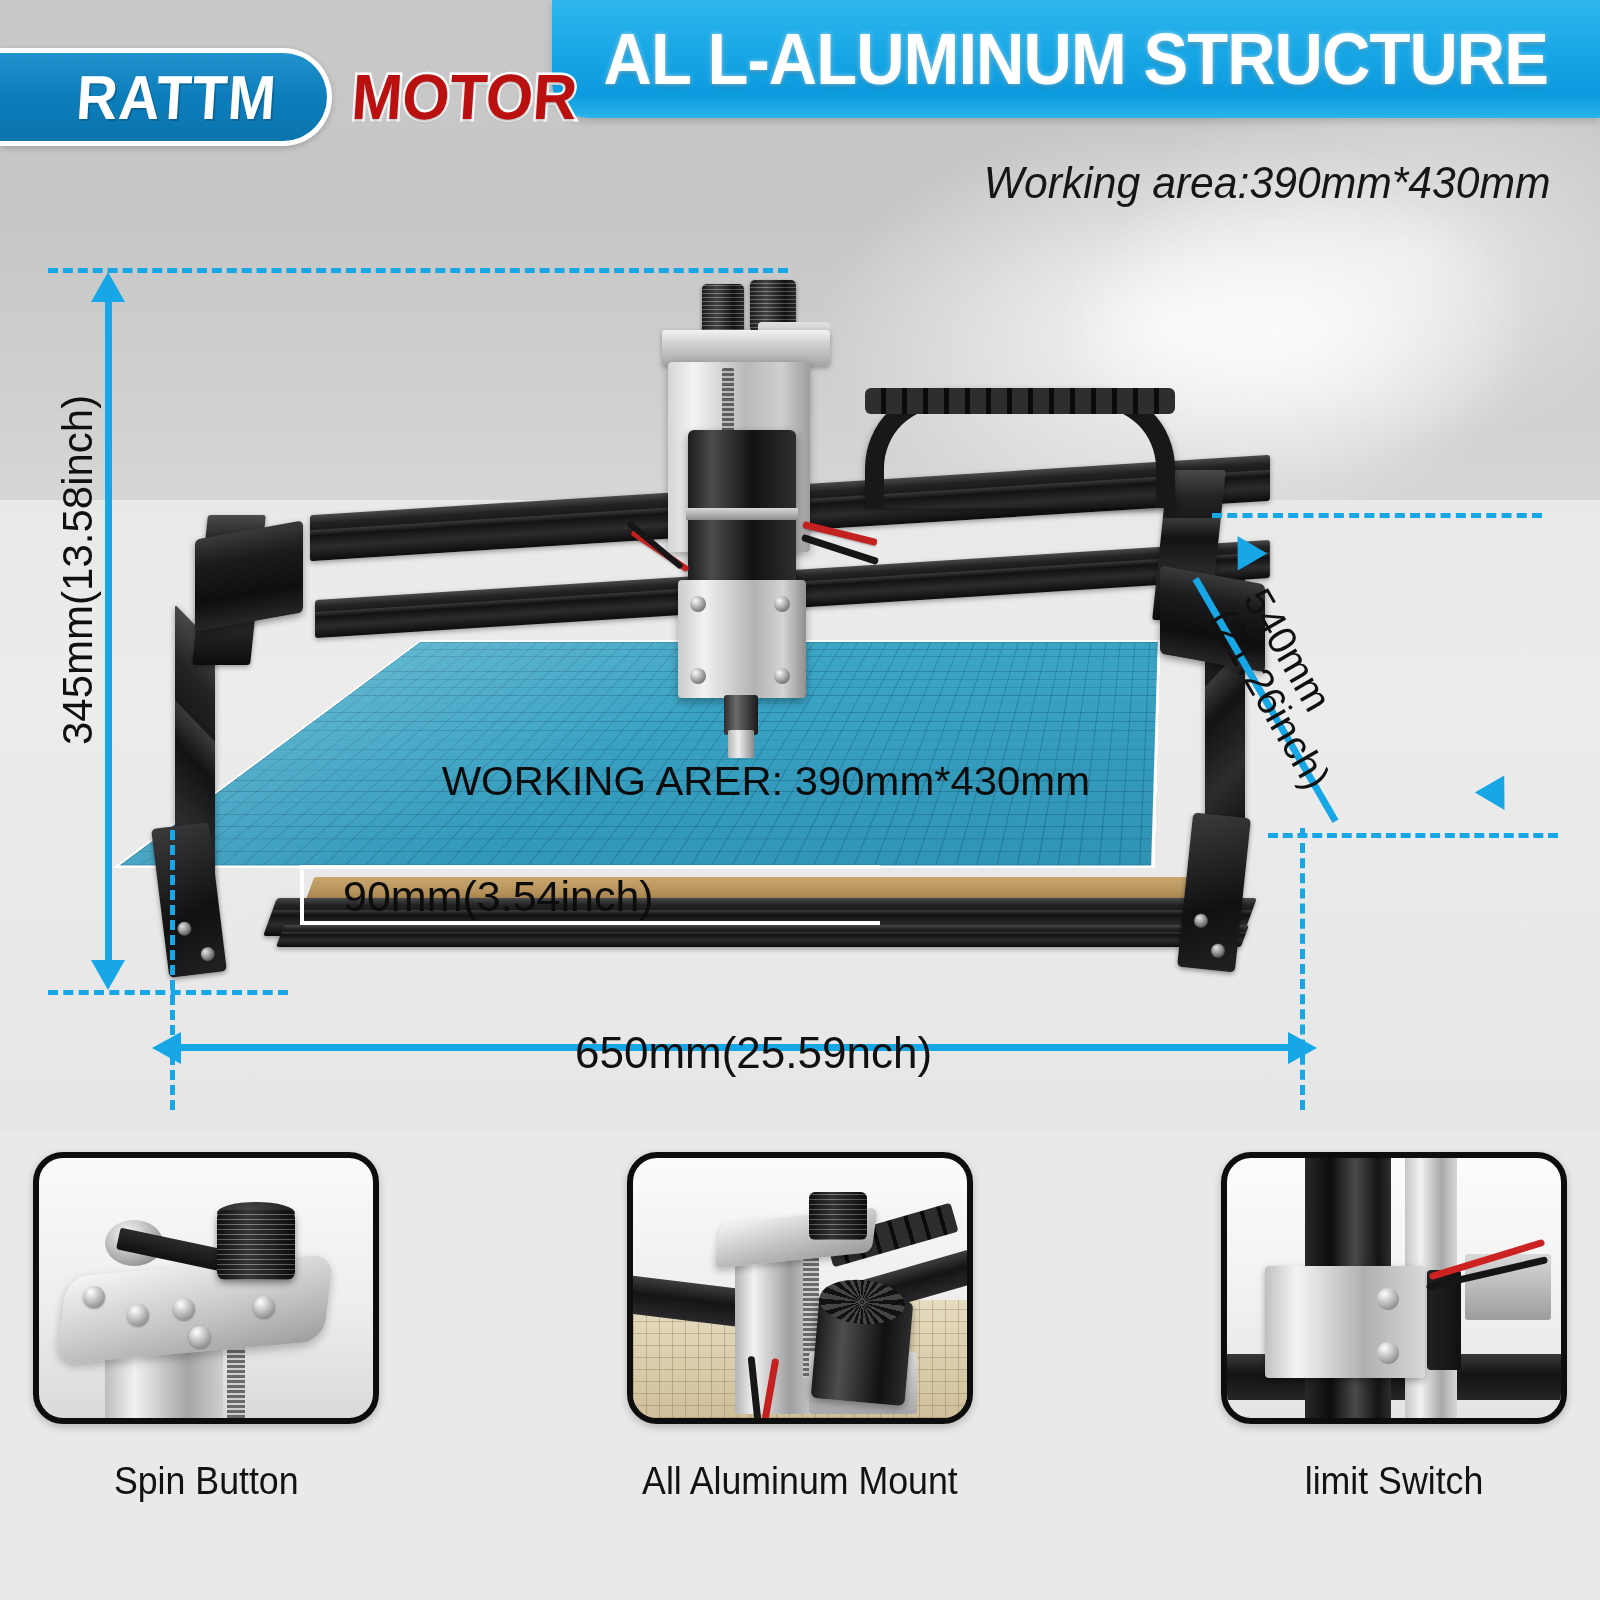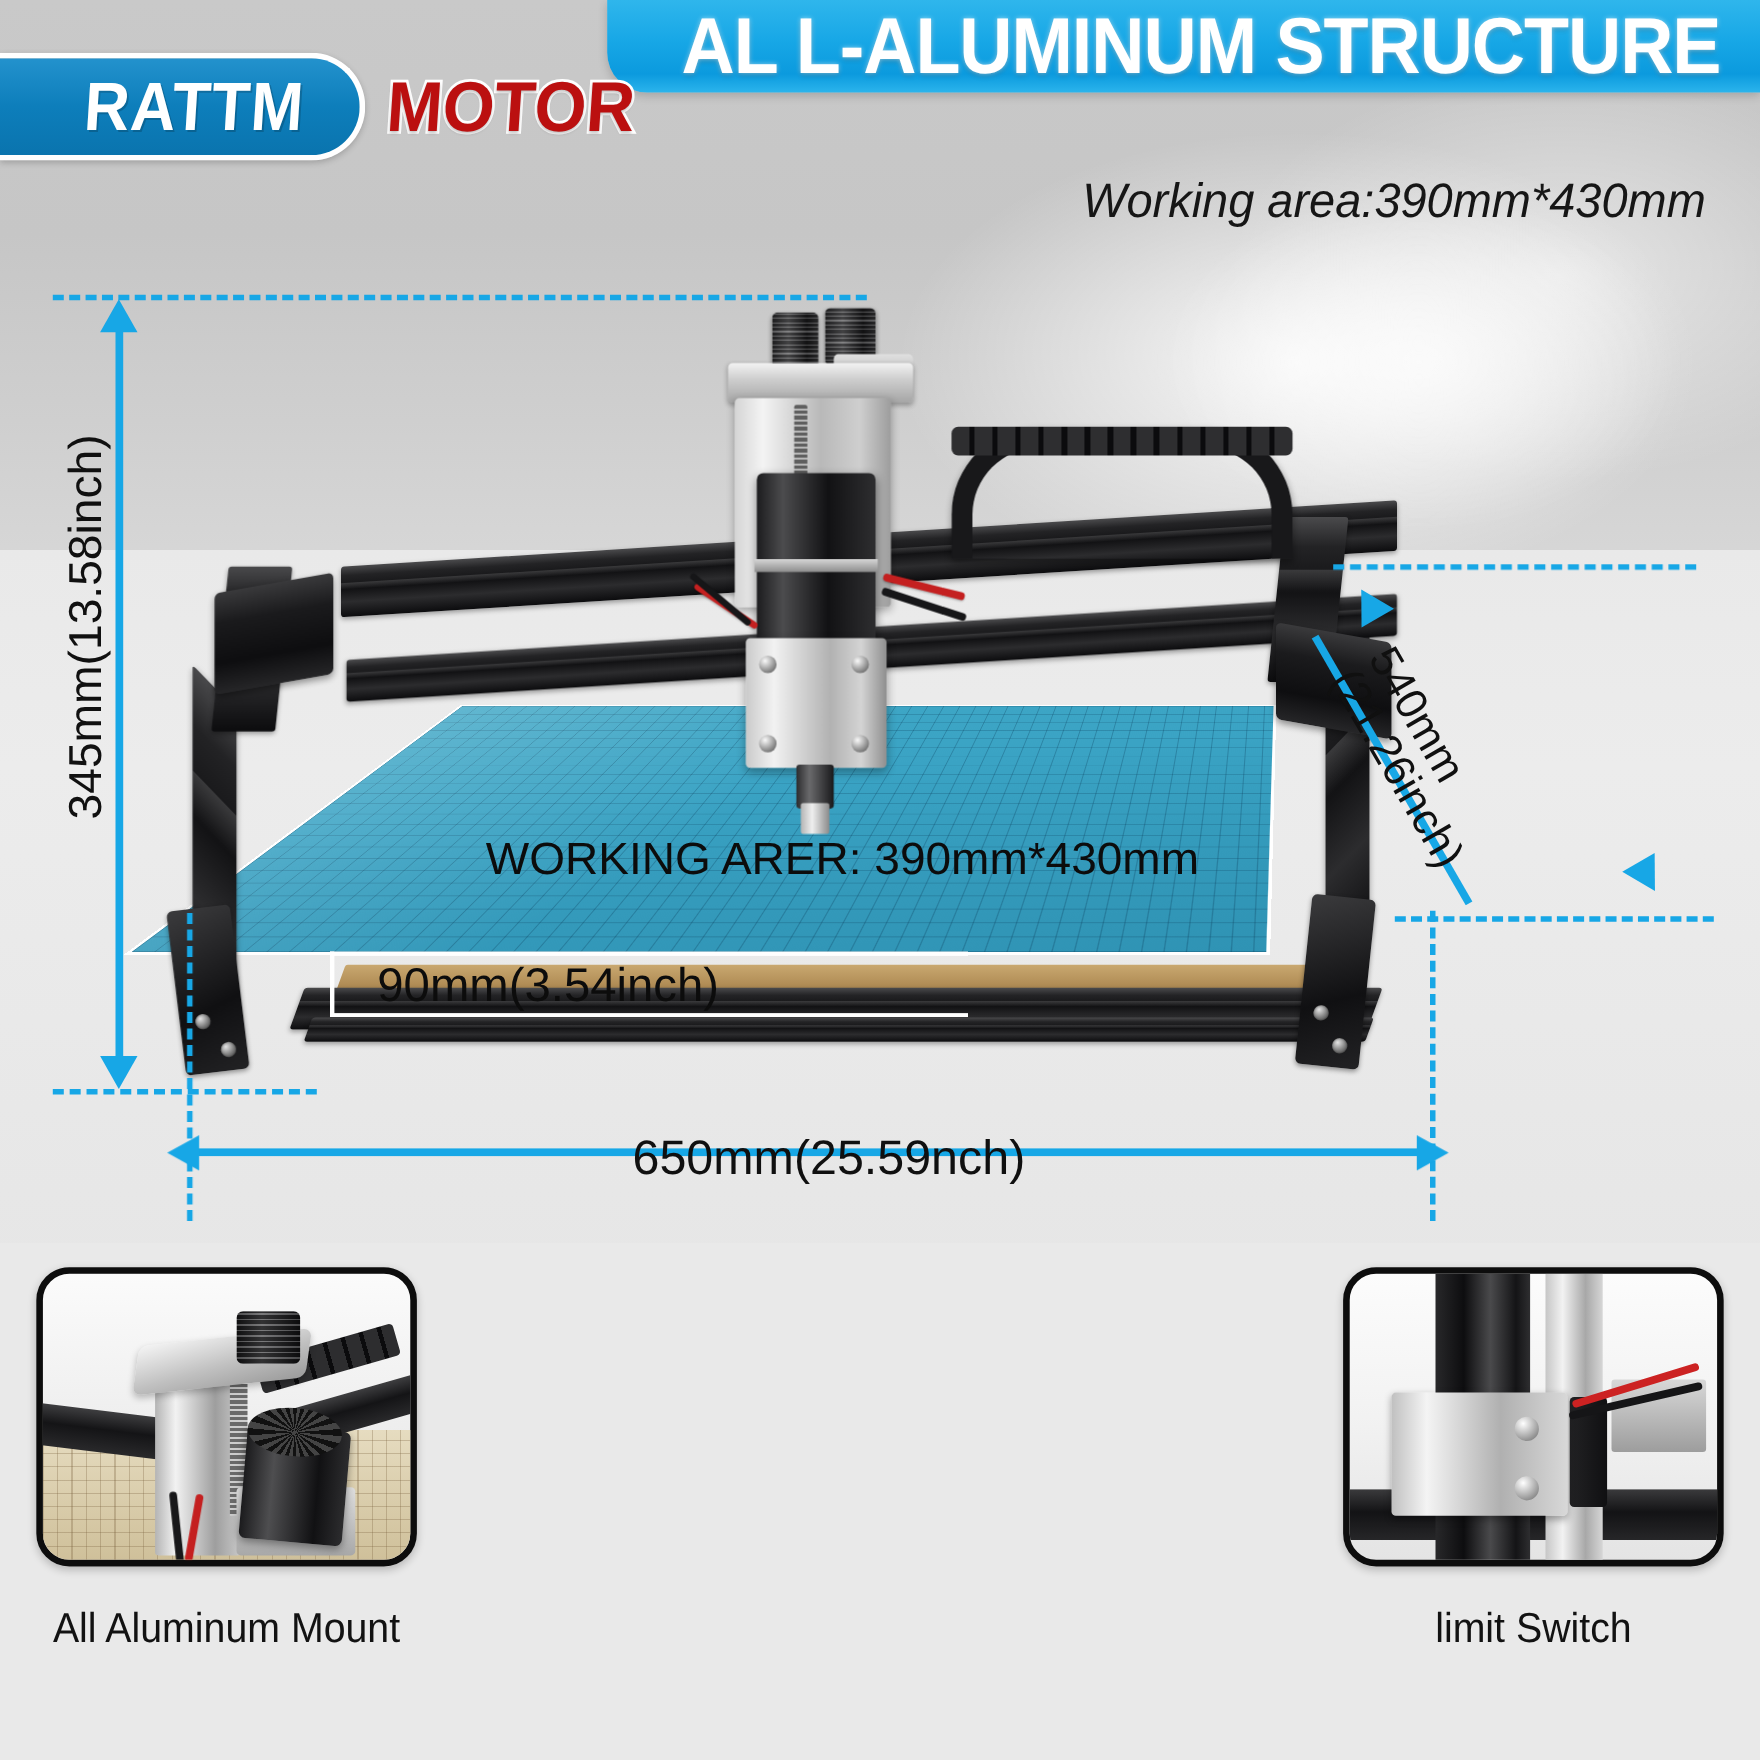--- a/index.html
+++ b/index.html
@@ -28,25 +28,25 @@
     background:#e9e9e9;
   }
   #bg-backdrop-sheen{
     position:absolute; left:980px; top:140px; width:620px; height:420px;
     background:radial-gradient(ellipse 340px 220px at 50% 45%, rgba(255,255,255,.75), rgba(255,255,255,0) 70%);
     filter:blur(8px);
   }
 
   
   #header-banner{
-    position:absolute; left:552px; top:0; width:1048px; height:84px;
+    position:absolute; left:552px; top:0; width:1048px; height:118px;
     background:linear-gradient(180deg,#2fb6ec 0%, #17a7e6 45%, #0b9ade 80%, #2bb4ec 100%);
     border-radius:0 0 0 36px;
     box-shadow:0 3px 9px rgba(0,0,0,.18);
-    display:flex; align-items:center; justify-content:flex-end;
+    display:flex; align-items:center; justify-content:center;
   }
   #header-title{
     font-family:"Liberation Sans Narrow","Liberation Sans",sans-serif;
     font-weight:bold; font-size:72px; color:#fff; letter-spacing:-1px;
     transform:scaleX(.93); white-space:nowrap;
     text-shadow:0 0 5px rgba(255,255,255,.55), 0 3px 5px rgba(0,0,0,.18);
   }
 
   
   #brand-logo{ position:absolute; left:0; top:48px; height:98px; display:flex; align-items:center; }
@@ -603,20 +603,37 @@
   <span>540mm</span>
   <span>(21.26inch)</span>
 </div>
 
 <div id="bed-callout-box"></div>
 <div id="bed-area-label">WORKING ARER:  390mm*430mm</div>
 <div id="bed-thickness-label">90mm(3.54inch)</div>
 
 <div id="feature-strip">
 
+  <div class="feature-card">
+    <div class="feature-frame" id="thumb-spin">
+      <div id="spin-column"></div>
+      <div id="spin-screw"></div>
+      <div id="spin-plate"></div>
+      <div id="spin-pulley"></div>
+      <div id="spin-belt"></div>
+      <div id="spin-knob-top"></div>
+      <div id="spin-knob"></div>
+      <div class="spin-bolt" style="left:44px;top:128px;"></div>
+      <div class="spin-bolt" style="left:88px;top:146px;"></div>
+      <div class="spin-bolt" style="left:134px;top:140px;"></div>
+      <div class="spin-bolt" style="left:150px;top:168px;"></div>
+      <div class="spin-bolt" style="left:214px;top:138px;"></div>
+    </div>
+    <div class="feature-caption">Spin Button</div>
+  </div>
 
   <div class="feature-card">
     <div class="feature-frame" id="thumb-mount">
       <div id="mount-board"></div>
       <div id="mount-rail-h"></div>
       <div id="mount-rail-r"></div>
       <div id="mount-chain"></div>
       <div id="mount-body"></div>
       <div id="mount-screw"></div>
       <div id="mount-plate-top"></div>

